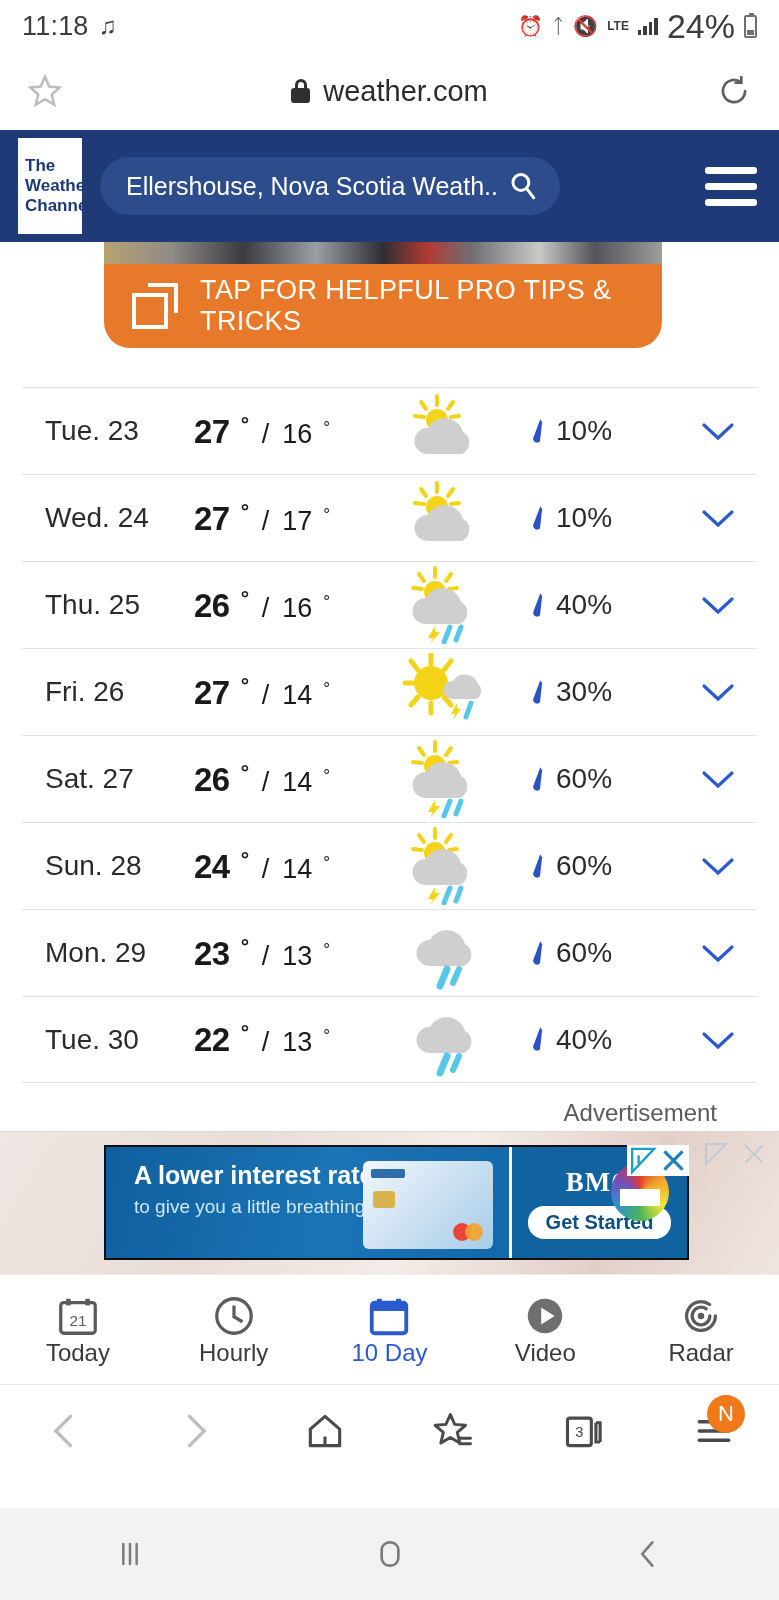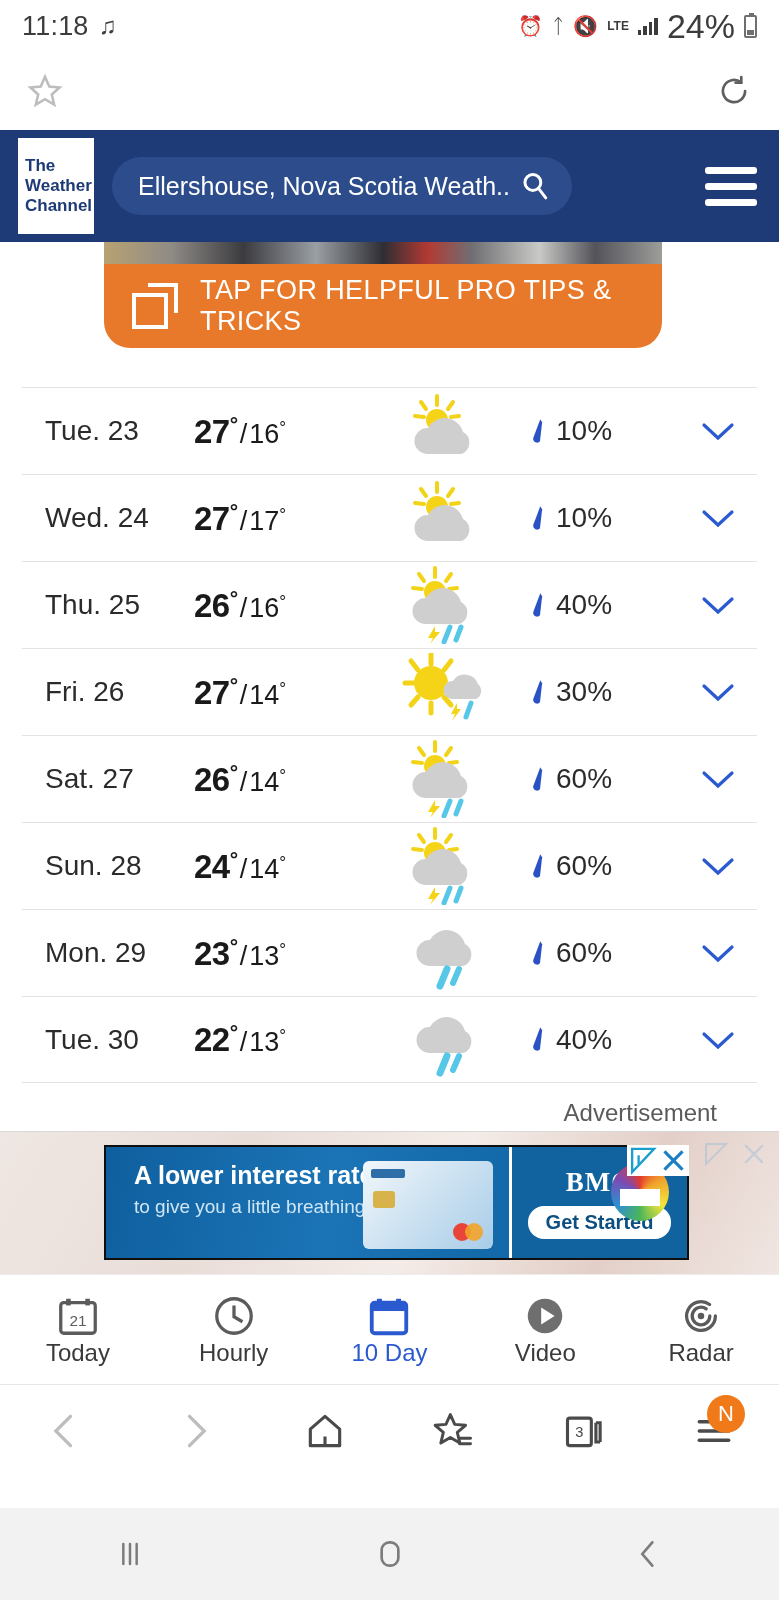--- a/index.html
+++ b/index.html
@@ -43,21 +43,21 @@
   .url-text { font-size: 29px; color: #2b2b2b; }
   .star-ico { width: 38px; height: 38px; color: #bdbdbd; }
   .reload-ico { width: 38px; height: 38px; margin-left: auto; color: #5f5f5f; }
 
   
   .twc-header {
     height: 112px; background: #1e3a77; display: flex; align-items: center;
     padding: 0 18px; gap: 18px;
   }
   .twc-logo {
-    width: 76px; height: 96px; background: #fff; display: flex;
+    width: 64px; height: 96px; background: #fff; display: flex;
     flex-direction: column; justify-content: center; padding-left: 7px;
   }
   .twc-logo span { font-size: 17px; font-weight: bold; color: #1e3a77; line-height: 1.18; }
   .search-pill {
     flex: 1; height: 58px; background: #2c4c8c; border-radius: 29px;
     display: flex; align-items: center; padding: 0 20px 0 26px; gap: 10px;
     max-width: 460px;
   }
   .search-val { font-size: 25px; color: #ffffff; white-space: nowrap; overflow: hidden; }
   .mag { margin-left: auto; width: 34px; height: 34px; color: #fff; flex: none; }
@@ -81,21 +81,21 @@
   .promo-text { font-size: 27px; font-weight: normal; color: #ffffff; letter-spacing: .4px; }
 
   
   .forecast { padding: 0 22px; }
   .frow {
     display: flex; align-items: center; height: 87px;
     border-top: 1px solid #e3e3e3;
   }
   .frow:last-child { border-bottom: 1px solid #e3e3e3; }
   .f-day { width: 172px; font-size: 28px; color: #2b2b2b; padding-left: 23px; }
-  .f-temp { width: 175px; display: flex; align-items: baseline; }
+  .f-temp { width: 175px; display: flex; align-items: baseline; gap: 11px; }
   .f-hi { font-size: 33px; font-weight: bold; color: #1a1a1a; letter-spacing: -.5px; }
   .f-hi sup { font-size: 21px; font-weight: bold; }
   .f-sep { font-size: 27px; color: #1a1a1a; margin: 0 2px; }
   .f-lo { font-size: 27px; color: #1a1a1a; }
   .f-lo sup { font-size: 17px; }
   .f-icon { width: 160px; display: flex; justify-content: center; }
   .f-precip { width: 150px; display: flex; align-items: center; gap: 12px; }
   .drop { width: 15px; height: 29px; flex: none; }
   .f-pct { font-size: 28px; color: #2b2b2b; }
   .f-chev { flex: 1; display: flex; justify-content: center; }
@@ -208,20 +208,27 @@
       <span class="batt"></span>
     </div>
   </div>
 
   <div class="urlbar">
     <span class="star-ico">
       <svg viewBox="0 0 24 24" fill="none" stroke="currentColor" stroke-width="1.6">
           <polygon points="12,3 14.7,9.2 21.2,9.8 16.3,14.2 17.8,20.6 12,17.2 6.2,20.6 7.7,14.2 2.8,9.8 9.3,9.2"></polygon>
         </svg>
     </span>
+    <div class="url-center">
+      <span class="lock">
+        <span class="lock-sh"></span>
+          <span class="lock-body"></span>
+      </span>
+      <span class="url-text">weather.com</span>
+    </div>
     <span class="reload-ico">
       <svg viewBox="0 0 24 24" fill="none" stroke="currentColor" stroke-width="1.7" stroke-linecap="round">
         <path d="M19 12a7 7 0 1 1-2.6-5.4"></path>
           <path d="M16.6 3.2v3.6h-3.6"></path>
       </svg>
     </span>
   </div>
 
   <div class="twc-header">
     <div class="twc-logo">

